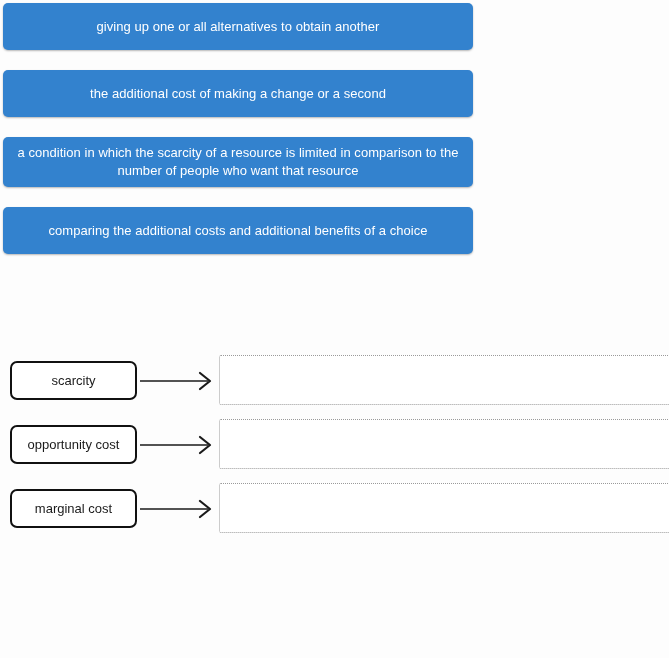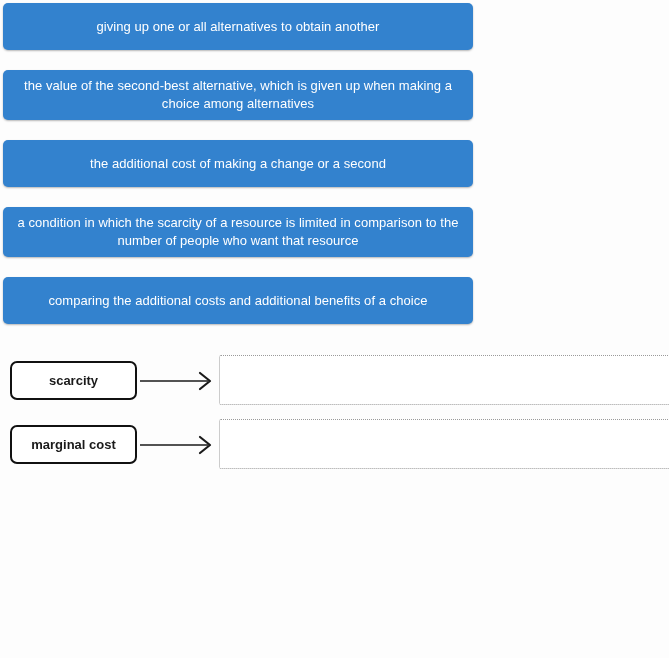--- a/index.html
+++ b/index.html
@@ -59,21 +59,20 @@
     position: absolute;
     left: 0;
     top: 355px;
     width: 669px;
   }
 
   .match-row {
     position: relative;
     height: 64px;
     width: 669px;
-    font-weight: bold;
   }
 
   .term-box {
     position: absolute;
     left: 10px;
     top: 6px;
     width: 127px;
     height: 39px;
     border: 2px solid #111111;
     border-radius: 7px;
@@ -112,23 +111,20 @@
 <body>
 
 <div id="app">
 
   <div id="definitions">
 
     <div class="def-card one-line">
       <span class="def-text">giving up one or all alternatives to obtain another</span>
     </div>
 
-    <div class="def-card two-line">
-      <span class="def-text">the value of the second-best alternative, which is given up when making a choice among alternatives</span>
-    </div>
 
     <div class="def-card one-line">
       <span class="def-text">the additional cost of making a change or a second</span>
     </div>
 
     <div class="def-card two-line">
       <span class="def-text">a condition in which the scarcity of a resource is limited in comparison to the number of people who want that resource</span>
     </div>
 
     <div class="def-card one-line">
@@ -146,20 +142,32 @@
       <svg class="arrow" viewBox="0 0 78 24">
         <line x1="0" y1="12" x2="68" y2="12" stroke="#1a1a1a" stroke-width="1.4"></line>
         <polyline points="60,4 70,12 60,20" fill="none" stroke="#1a1a1a" stroke-width="2.2" stroke-linecap="round" stroke-linejoin="round"></polyline>
       </svg>
       <div class="drop-zone">
         <span></span>
       </div>
     </div>
 
 
+    <div class="match-row">
+      <div class="term-box">
+        <span>opportunity cost</span>
+      </div>
+      <svg class="arrow" viewBox="0 0 78 24">
+        <line x1="0" y1="12" x2="68" y2="12" stroke="#1a1a1a" stroke-width="1.4"></line>
+        <polyline points="60,4 70,12 60,20" fill="none" stroke="#1a1a1a" stroke-width="2.2" stroke-linecap="round" stroke-linejoin="round"></polyline>
+      </svg>
+      <div class="drop-zone">
+        <span></span>
+      </div>
+    </div>
 
 
     <div class="match-row">
       <div class="term-box">
         <span>marginal cost</span>
       </div>
       <svg class="arrow" viewBox="0 0 78 24">
         <line x1="0" y1="12" x2="68" y2="12" stroke="#1a1a1a" stroke-width="1.4"></line>
         <polyline points="60,4 70,12 60,20" fill="none" stroke="#1a1a1a" stroke-width="2.2" stroke-linecap="round" stroke-linejoin="round"></polyline>
       </svg>

